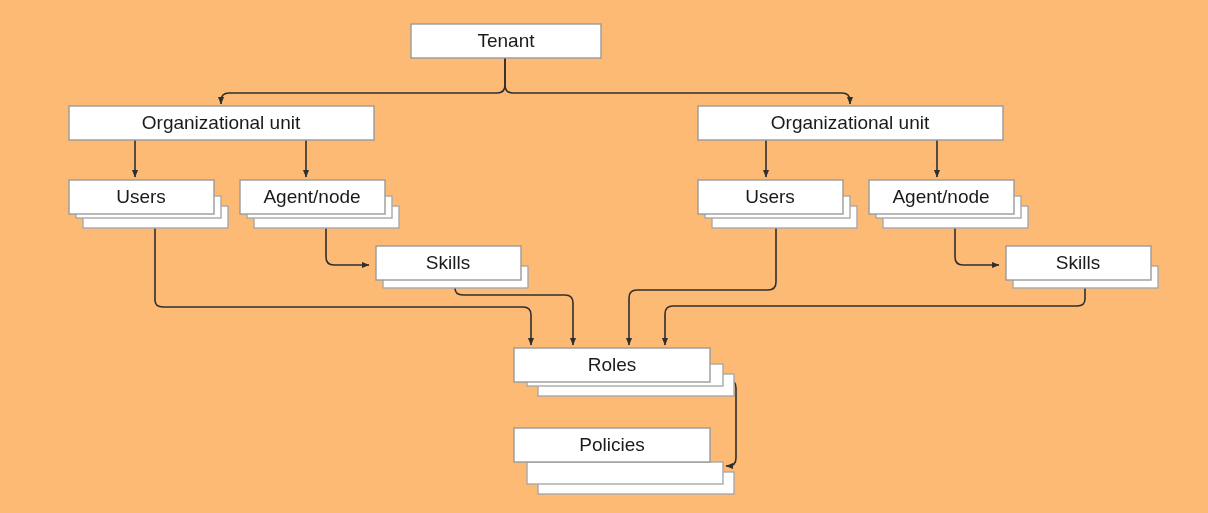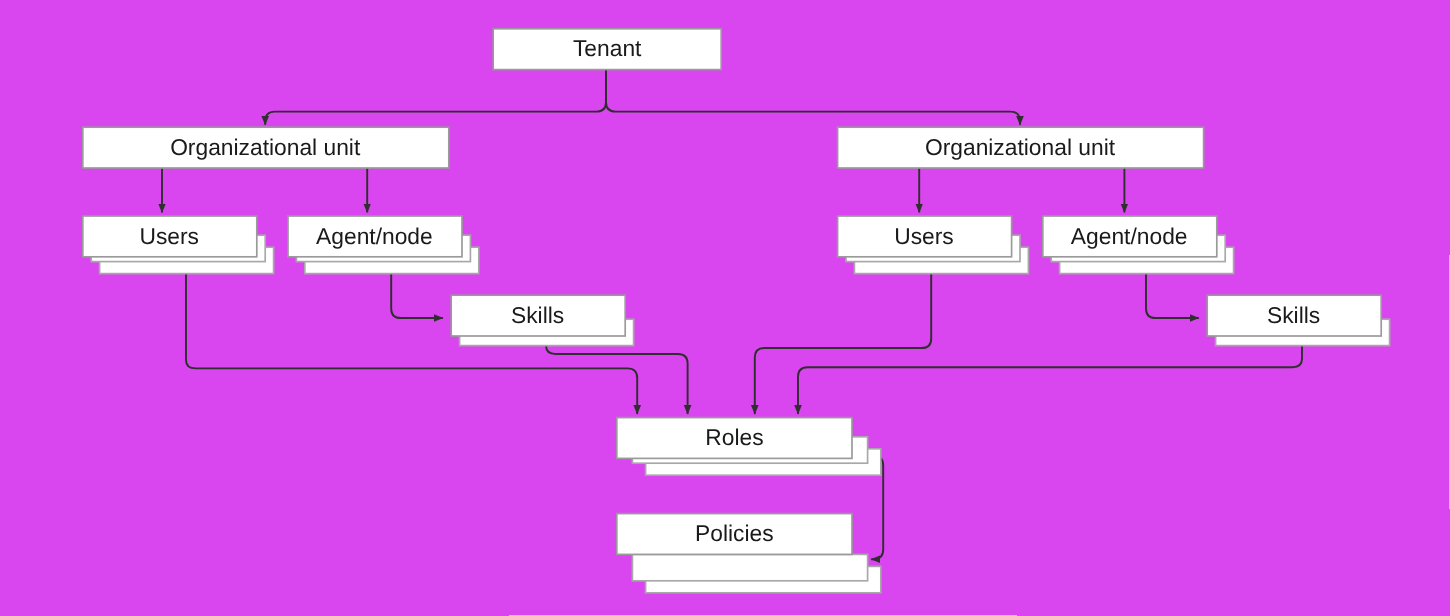--- a/index.html
+++ b/index.html
@@ -8,21 +8,21 @@
     padding: 0;
     background: #ffffff;
   }
   body {
     font-family: "Liberation Sans", sans-serif;
   }
   #diagram-root {
     position: relative;
     width: 1208px;
     height: 513px;
-    background: #d946ef;
+    background: #fdba74;
     overflow: hidden;
   }
   svg#diagram-svg {
     display: block;
     width: 1208px;
     height: 513px;
   }
   .node-box {
     fill: #ffffff;
     stroke: #9a9a9a;

